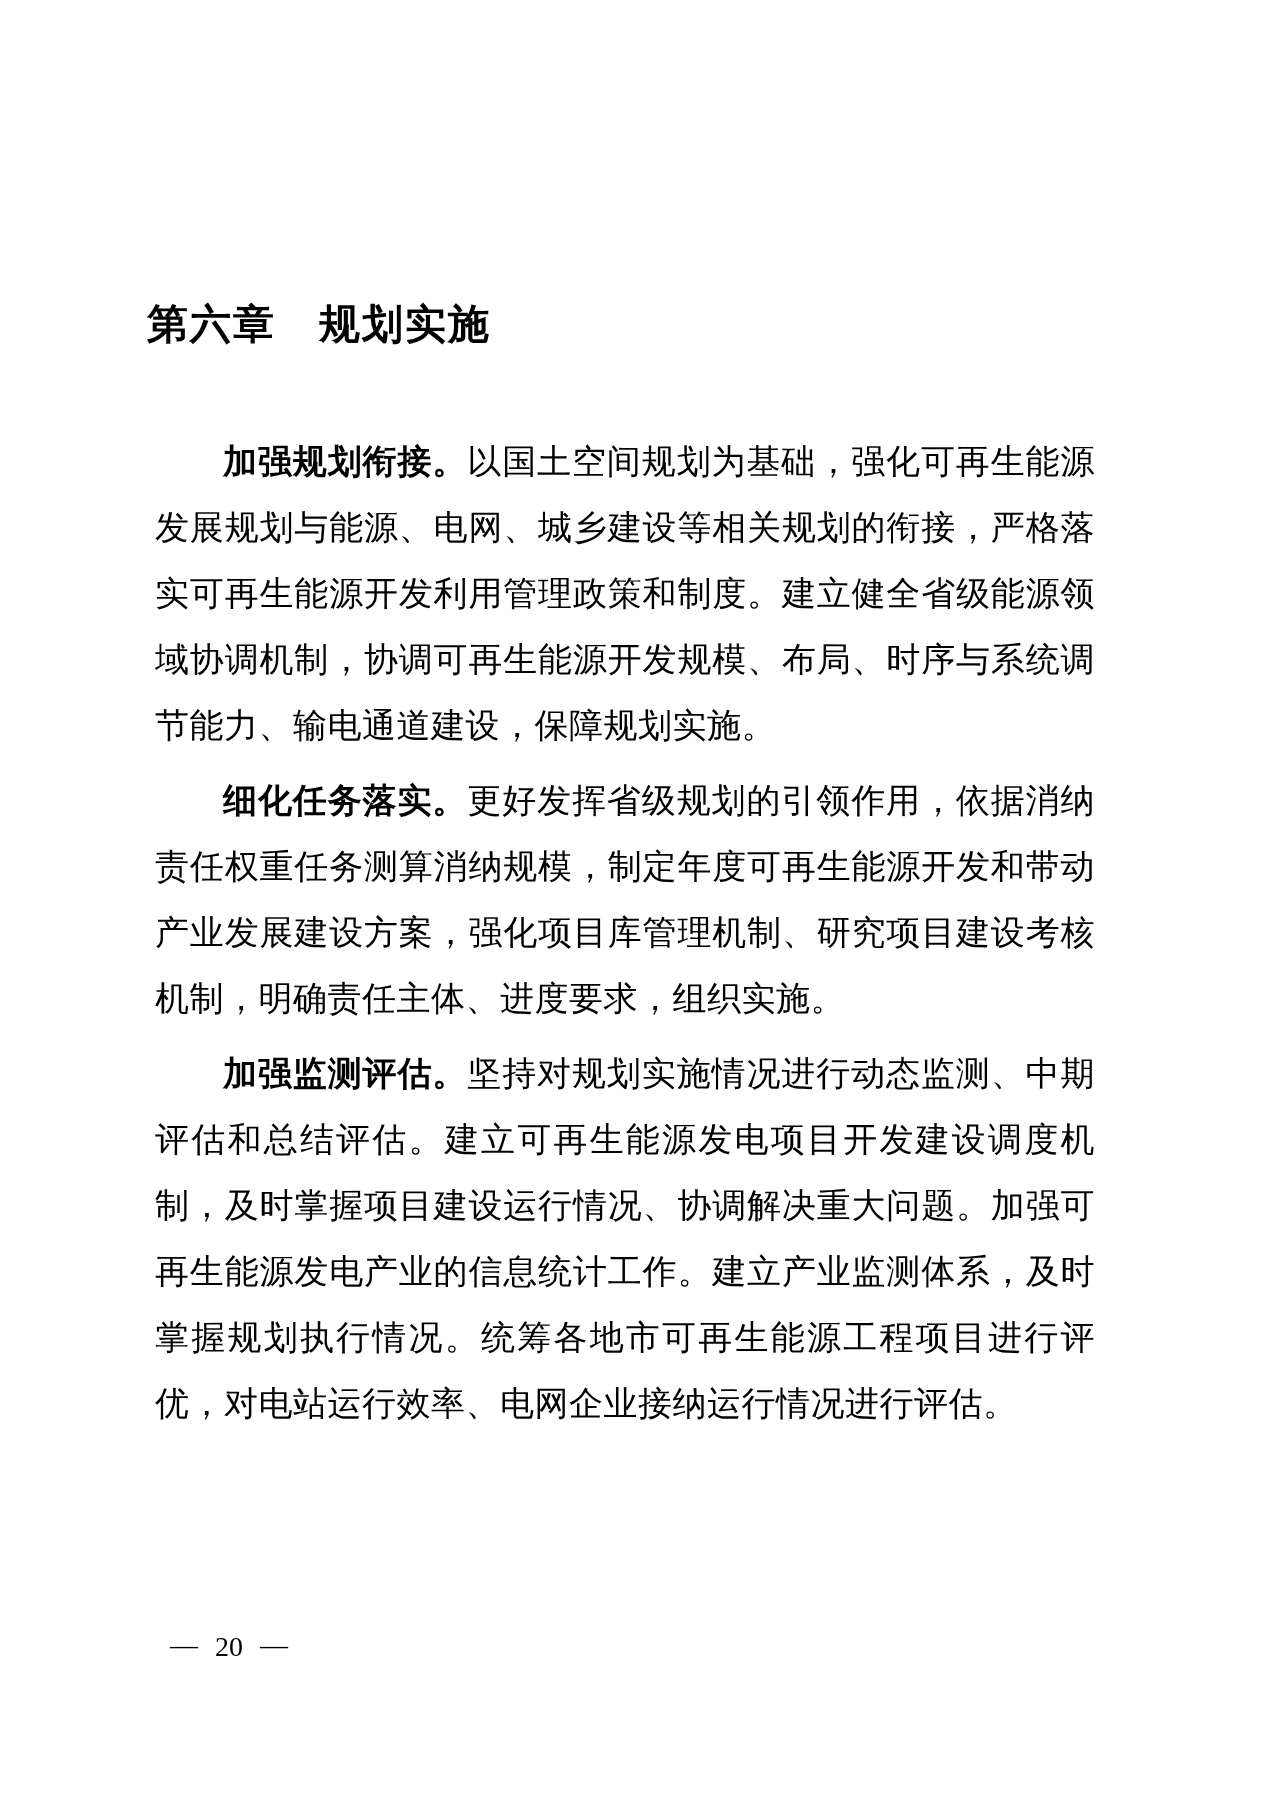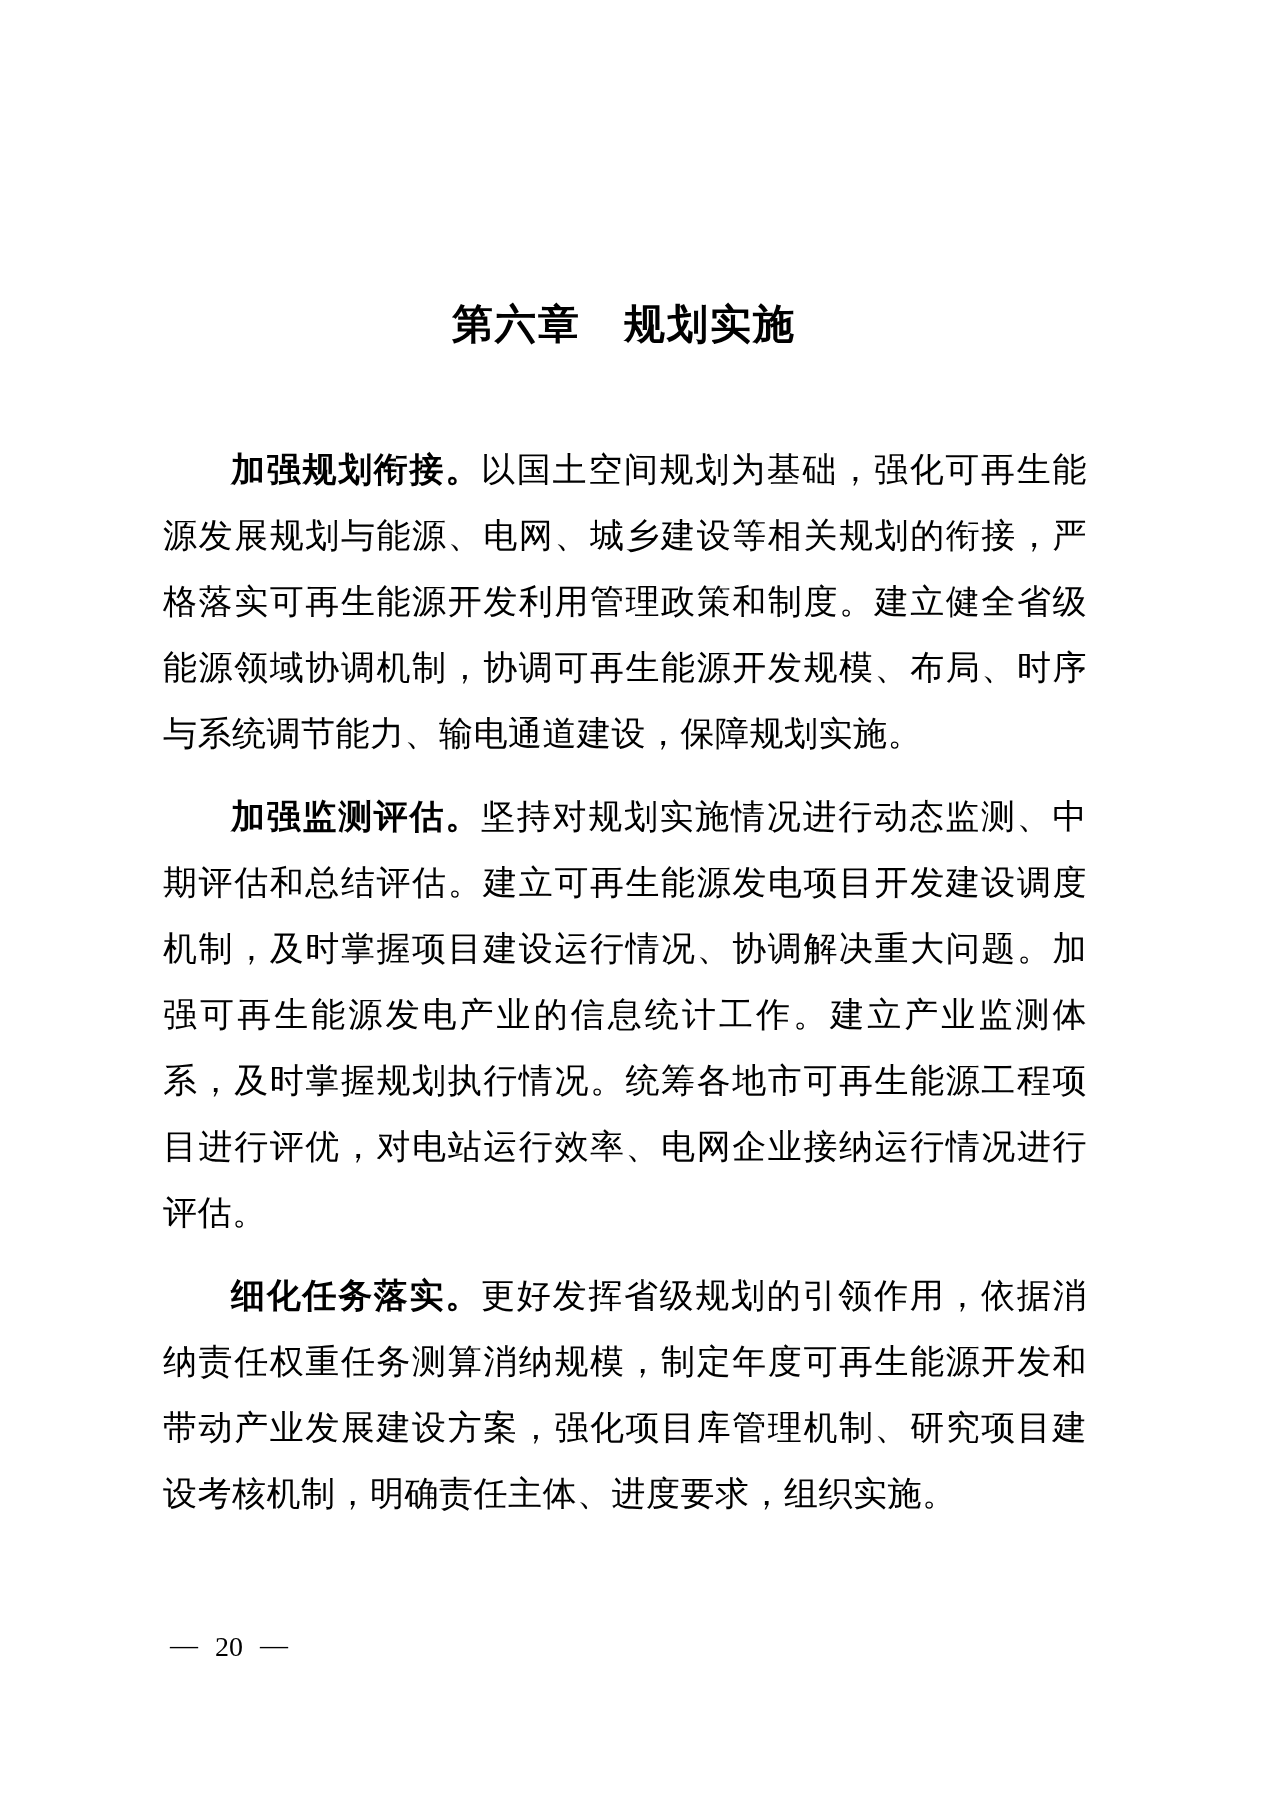--- a/index.html
+++ b/index.html
@@ -15,40 +15,39 @@
     color: #000000;
     font-family: "Liberation Serif", serif;
     overflow: hidden;
   }
   .chapter-title {
     position: absolute;
     top: 302px;
     left: 147px;
     width: 954px;
     margin: 0;
-    text-align: center;
     font-family: "Liberation Sans", sans-serif;
     font-weight: 700;
     font-size: 41px;
     line-height: 1.1;
     letter-spacing: 2px;
   }
   .content {
     position: absolute;
     left: 147px;
     top: 420px;
     width: 956px;
     font-size: 34px;
     line-height: 66px;
     text-align: justify;
     text-justify: inter-ideograph;
     letter-spacing: 0.5px;
   }
   .content p {
-    margin: 16px;
+    margin: 8px;
     padding: 0;
     text-indent: 2em;
     text-align-last: left;
   }
   .para-lead {
     font-family: "Liberation Sans", sans-serif;
     font-weight: 700;
   }
   .footer {
     position: absolute;
@@ -71,24 +70,24 @@
 
 <div class="page">
 
   <h1 class="chapter-title">第六章　规划实施</h1>
 
   <div class="content">
     <p>
       <strong class="para-lead">加强规划衔接。</strong><span>以国土空间规划为基础，强化可再生能源发展规划与能源、电网、城乡建设等相关规划的衔接，严格落实可再生能源开发利用管理政策和制度。建立健全省级能源领域协调机制，协调可再生能源开发规模、布局、时序与系统调节能力、输电通道建设，保障规划实施。</span>
     </p>
     <p>
-      <strong class="para-lead">加强监测评估。</strong><span>坚持对规划实施情况进行动态监测、中期评估和总结评估。建立可再生能源发电项目开发建设调度机制，及时掌握项目建设运行情况、协调解决重大问题。加强可再生能源发电产业的信息统计工作。建立产业监测体系，及时掌握规划执行情况。统筹各地市可再生能源工程项目进行评优，对电站运行效率、电网企业接纳运行情况进行评估。</span>
+      <strong class="para-lead">细化任务落实。</strong><span>更好发挥省级规划的引领作用，依据消纳责任权重任务测算消纳规模，制定年度可再生能源开发和带动产业发展建设方案，强化项目库管理机制、研究项目建设考核机制，明确责任主体、进度要求，组织实施。</span>
     </p>
     <p>
-      <strong class="para-lead">细化任务落实。</strong><span>更好发挥省级规划的引领作用，依据消纳责任权重任务测算消纳规模，制定年度可再生能源开发和带动产业发展建设方案，强化项目库管理机制、研究项目建设考核机制，明确责任主体、进度要求，组织实施。</span>
+      <strong class="para-lead">加强监测评估。</strong><span>坚持对规划实施情况进行动态监测、中期评估和总结评估。建立可再生能源发电项目开发建设调度机制，及时掌握项目建设运行情况、协调解决重大问题。加强可再生能源发电产业的信息统计工作。建立产业监测体系，及时掌握规划执行情况。统筹各地市可再生能源工程项目进行评优，对电站运行效率、电网企业接纳运行情况进行评估。</span>
     </p>
   </div>
 
   <div class="footer">
     <span class="dash">—</span>
     <span class="pagenum">20</span>
     <span class="dash">—</span>
   </div>
 
 </div>

